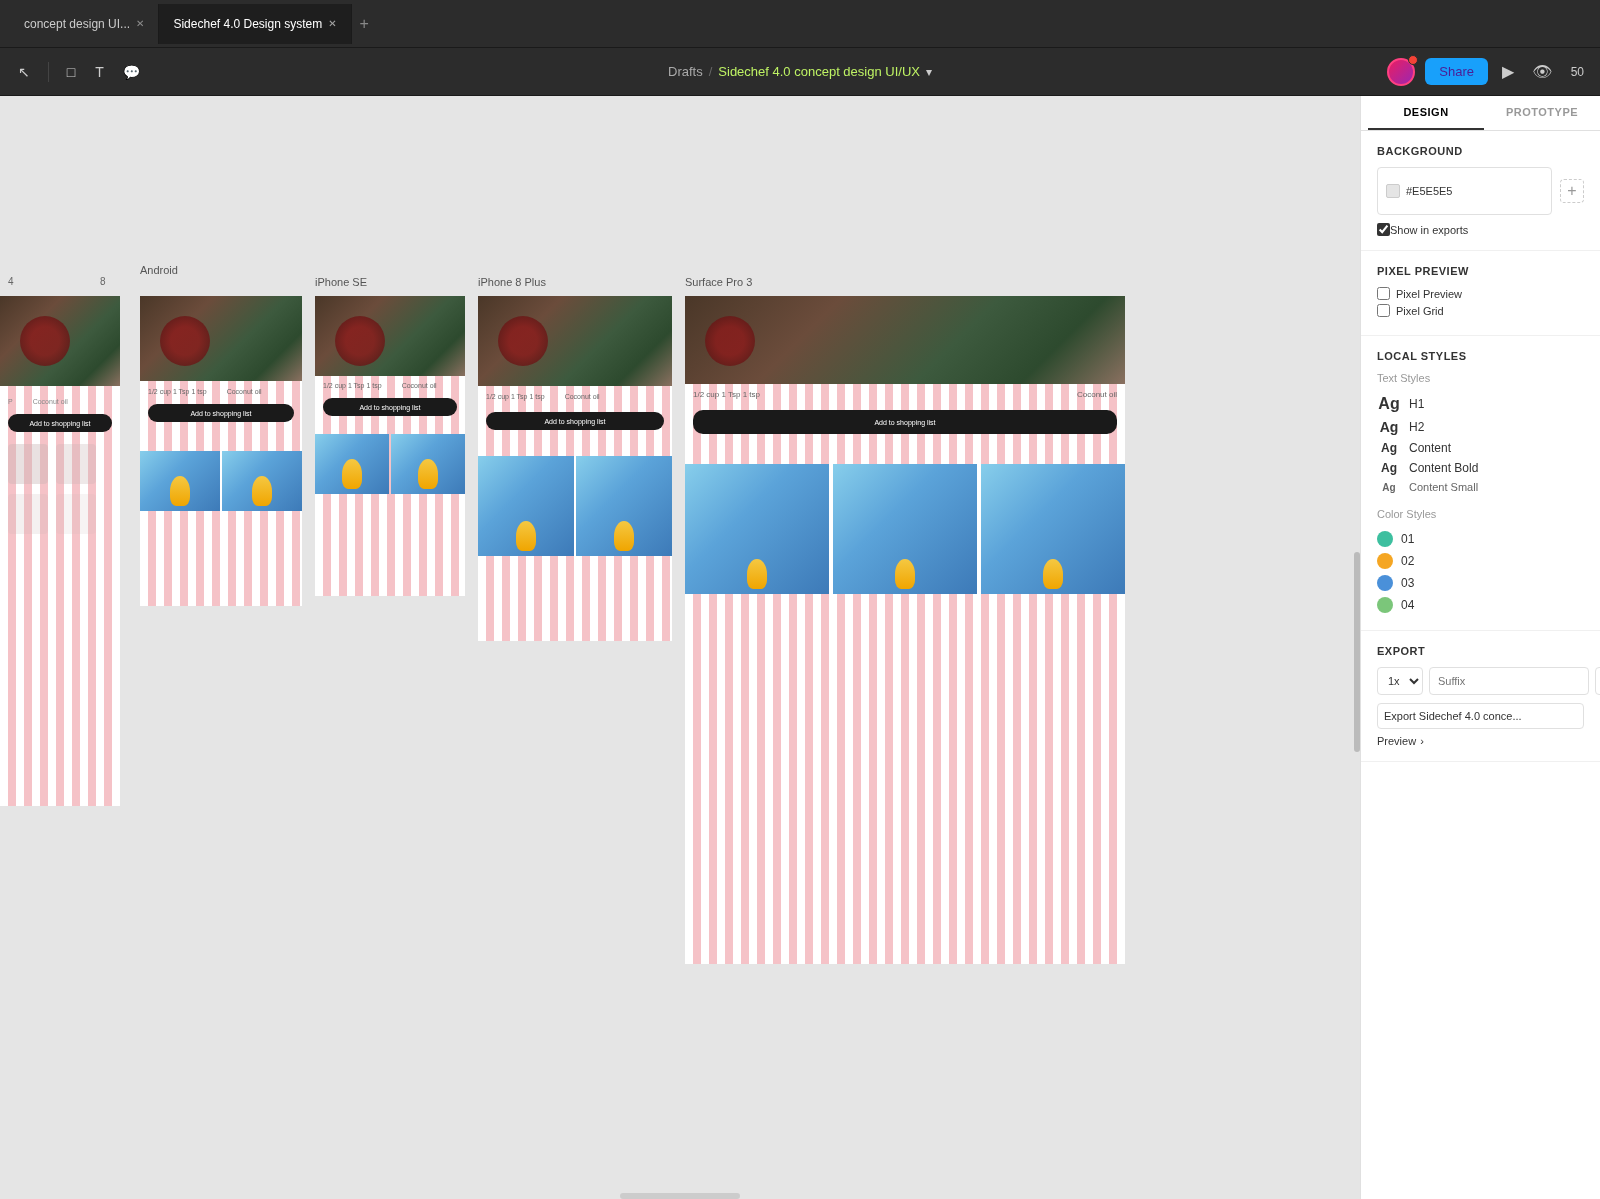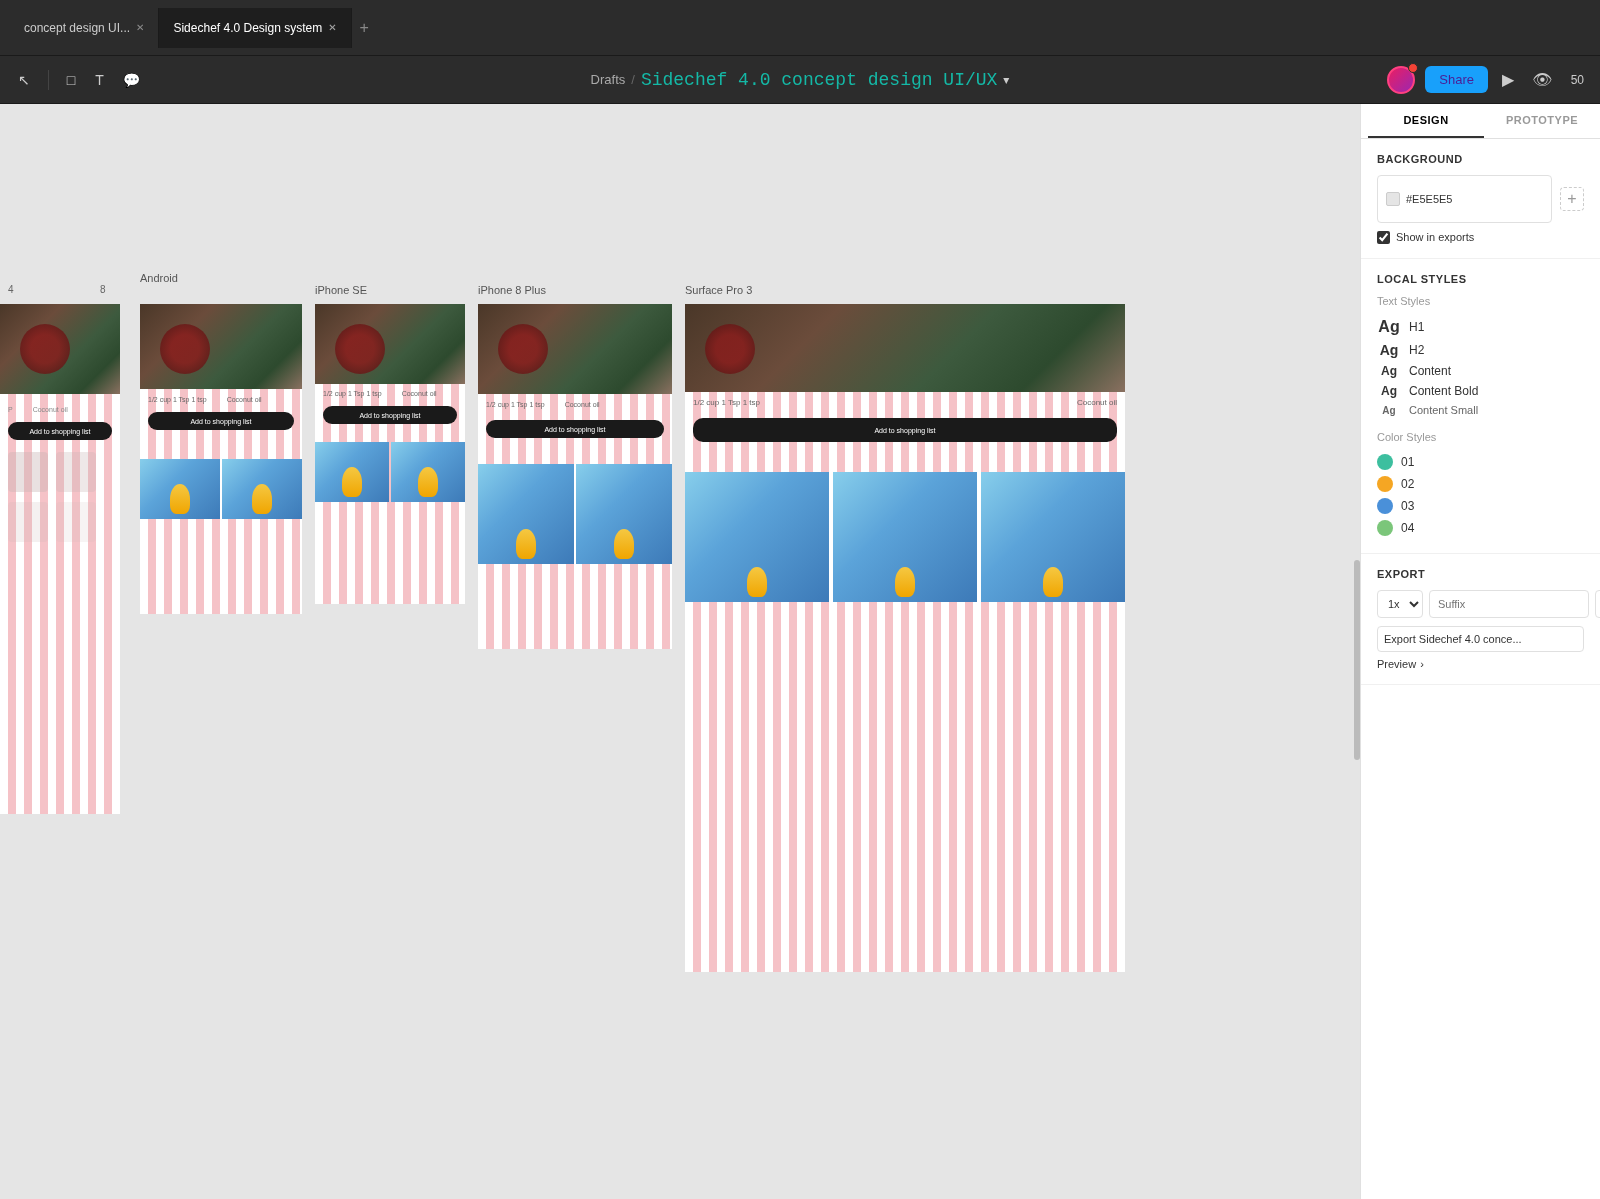--- a/index.html
+++ b/index.html
@@ -1,20 +1,20 @@
 <!DOCTYPE html>
 <html><head>
   <meta charset="utf-8">
   <style>
     * { box-sizing: border-box; margin: 0; padding: 0; }
     body { font-family: -apple-system, BlinkMacSystemFont, 'Segoe UI', sans-serif; background: #1e1e1e; color: #333; overflow: hidden; height: 1199px; width: 1600px; }
 
     
     .topbar {
-      height: 56px;
+      height: 48px;
       background: #2c2c2c;
       display: flex;
       align-items: center;
       padding: 0 10px;
       gap: 0;
       border-bottom: 1px solid #1a1a1a;
     }
     .tab {
       display: flex;
       align-items: center;
@@ -46,21 +46,21 @@
       position: absolute;
       left: 50%;
       transform: translateX(-50%);
       display: flex;
       align-items: center;
       gap: 6px;
       color: #ccc;
       font-size: 13px;
     }
     .toolbar-center .breadcrumb-sep { color: #666; }
-    .toolbar-center .project-name { color: #14b8a6; font-size: 18px; font-family: Liberation Mono, monospace; }
+    .toolbar-center .project-name { color: #bef264; font-size: 13px; }
     .toolbar-right {
       margin-left: auto;
       display: flex;
       align-items: center;
       gap: 10px;
     }
     .avatar {
       width: 28px;
       height: 28px;
       border-radius: 50%;
@@ -293,22 +293,21 @@
       align-items: center;
       justify-content: center;
       font-size: 16px;
       color: #999;
       cursor: pointer;
     }
 
     
     .checkbox-row {
       display: flex;
-      align-items: flex-start;
-      gap: 6px;
+      align-items: center;
       margin-top: 8px;
       font-size: 11px;
       color: #333;
     }
     .checkbox-row input[type="checkbox"] {
       accent-color: #333;
     }
     .pixel-checkbox-row {
       display: flex;
       align-items: center;
@@ -605,20 +604,31 @@
         </div>
         <div class="bg-add-btn">+</div>
       </div>
 
       <div class="checkbox-row">
         <input type="checkbox" checked="" style="">
         <span>Show in exports</span>
       </div>
     </div>
 
+    <div class="panel-section">
+      <div class="panel-section-title">PIXEL PREVIEW</div>
+      <div class="pixel-checkbox-row">
+        <input type="checkbox" style="">
+        <span>Pixel Preview</span>
+      </div>
+      <div class="pixel-checkbox-row">
+        <input type="checkbox" style="">
+        <span>Pixel Grid</span>
+      </div>
+    </div>
 
     <div class="panel-section">
       <div class="panel-section-title">LOCAL STYLES</div>
 
       <div class="panel-section-sub">Text Styles</div>
 
       <div class="style-item">
         <span class="style-icon" style="font-size:16px; font-weight:bold;">Ag</span>
         <span class="style-label">H1</span>
       </div>

